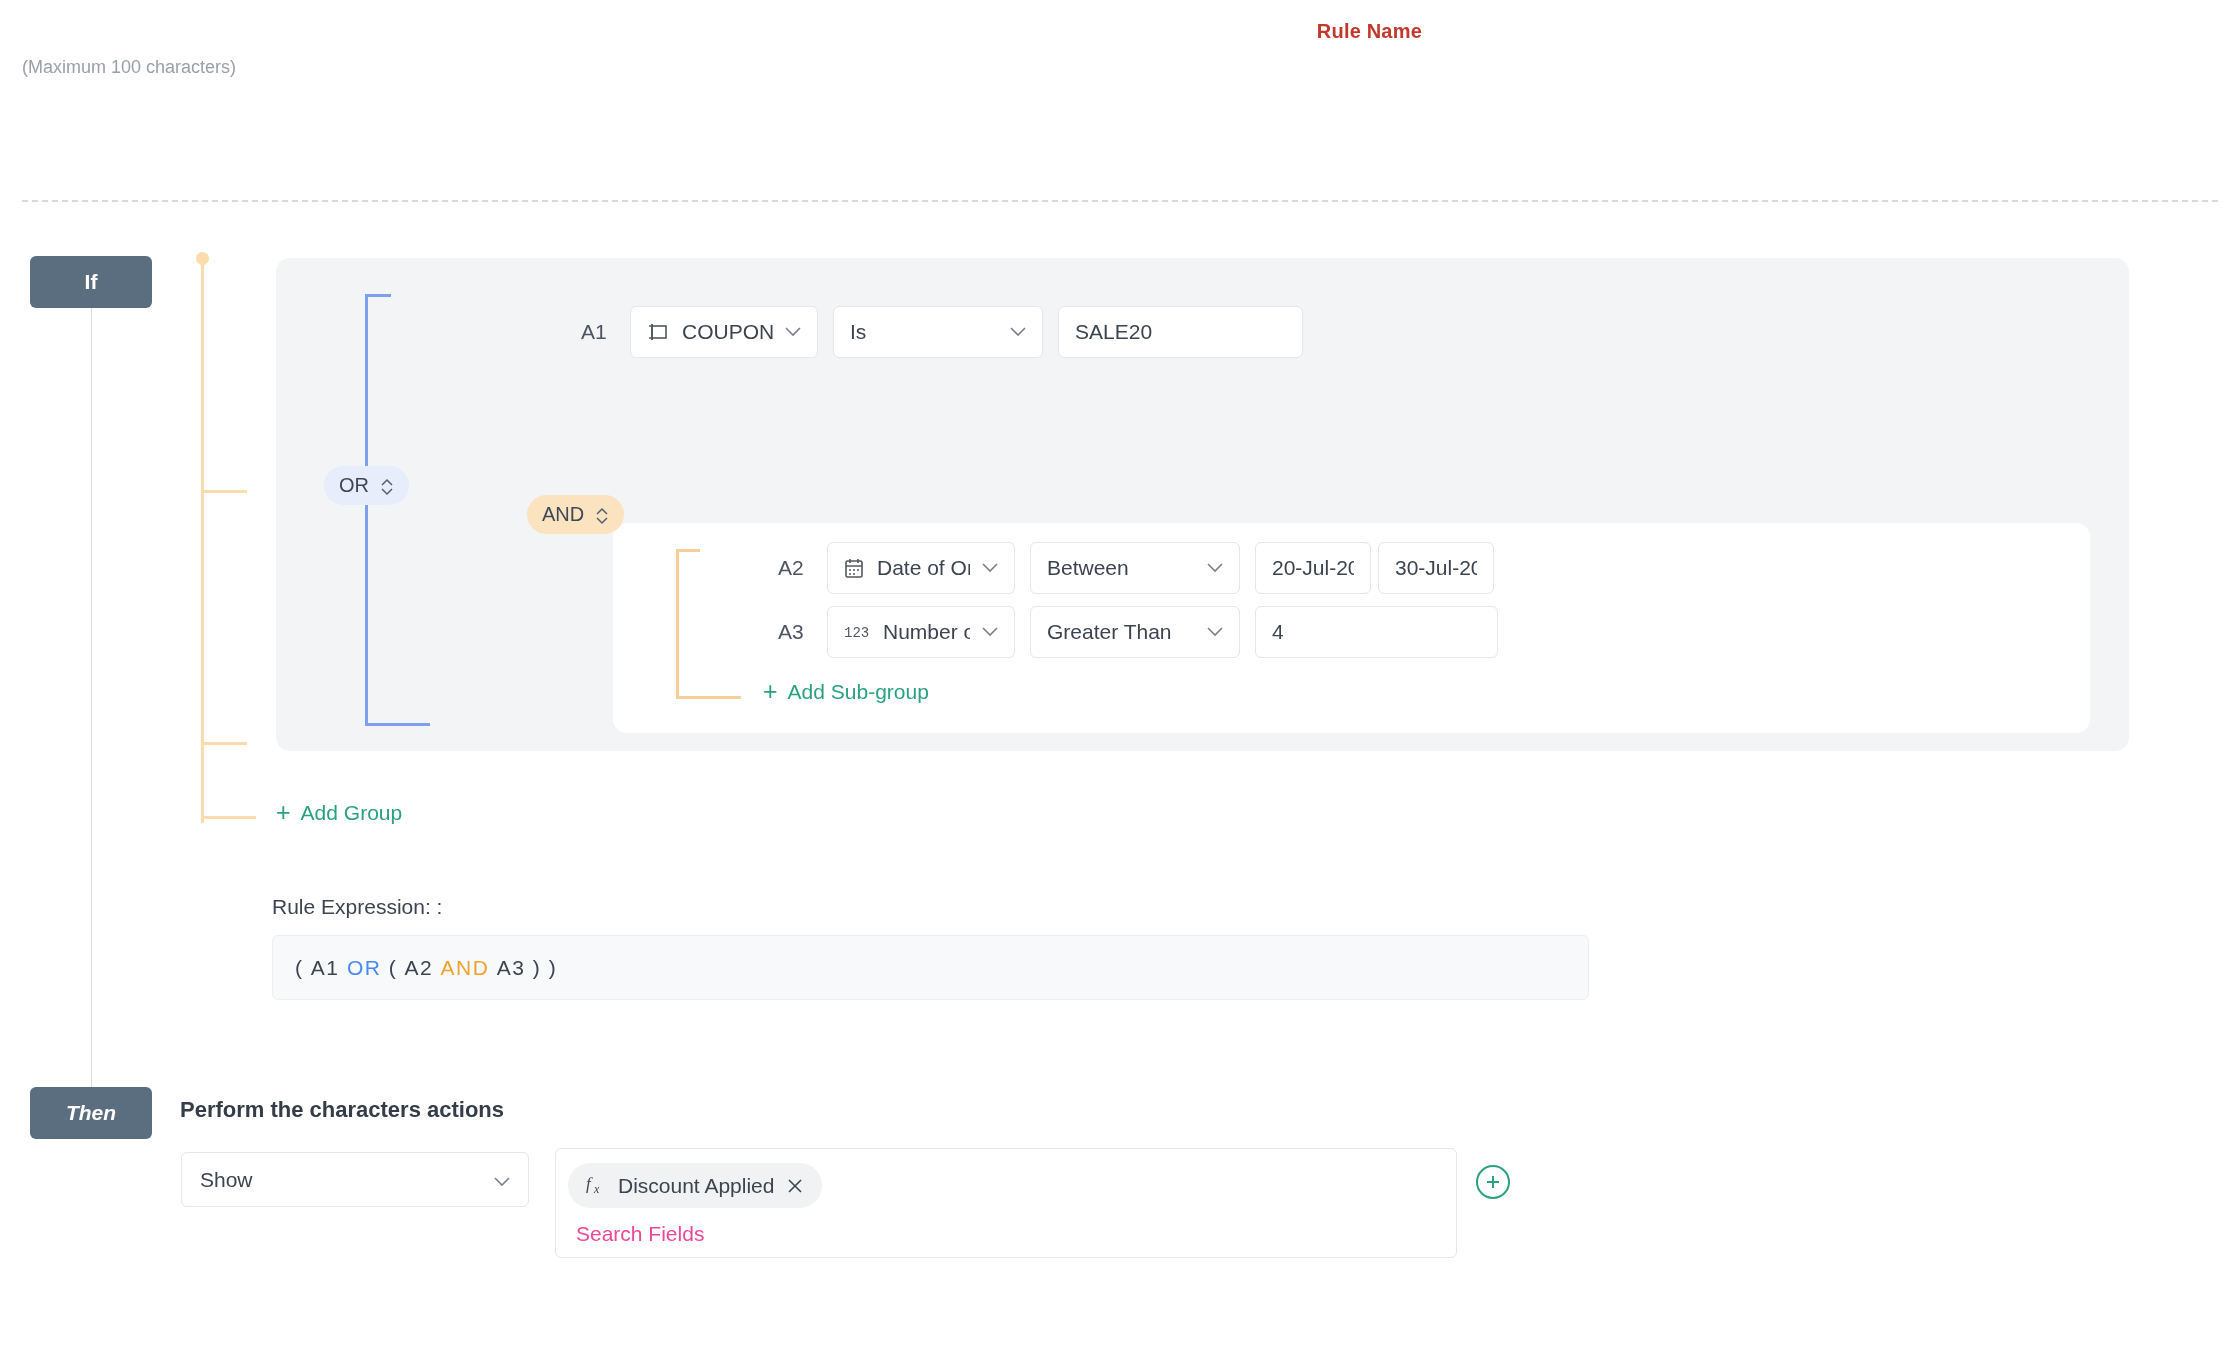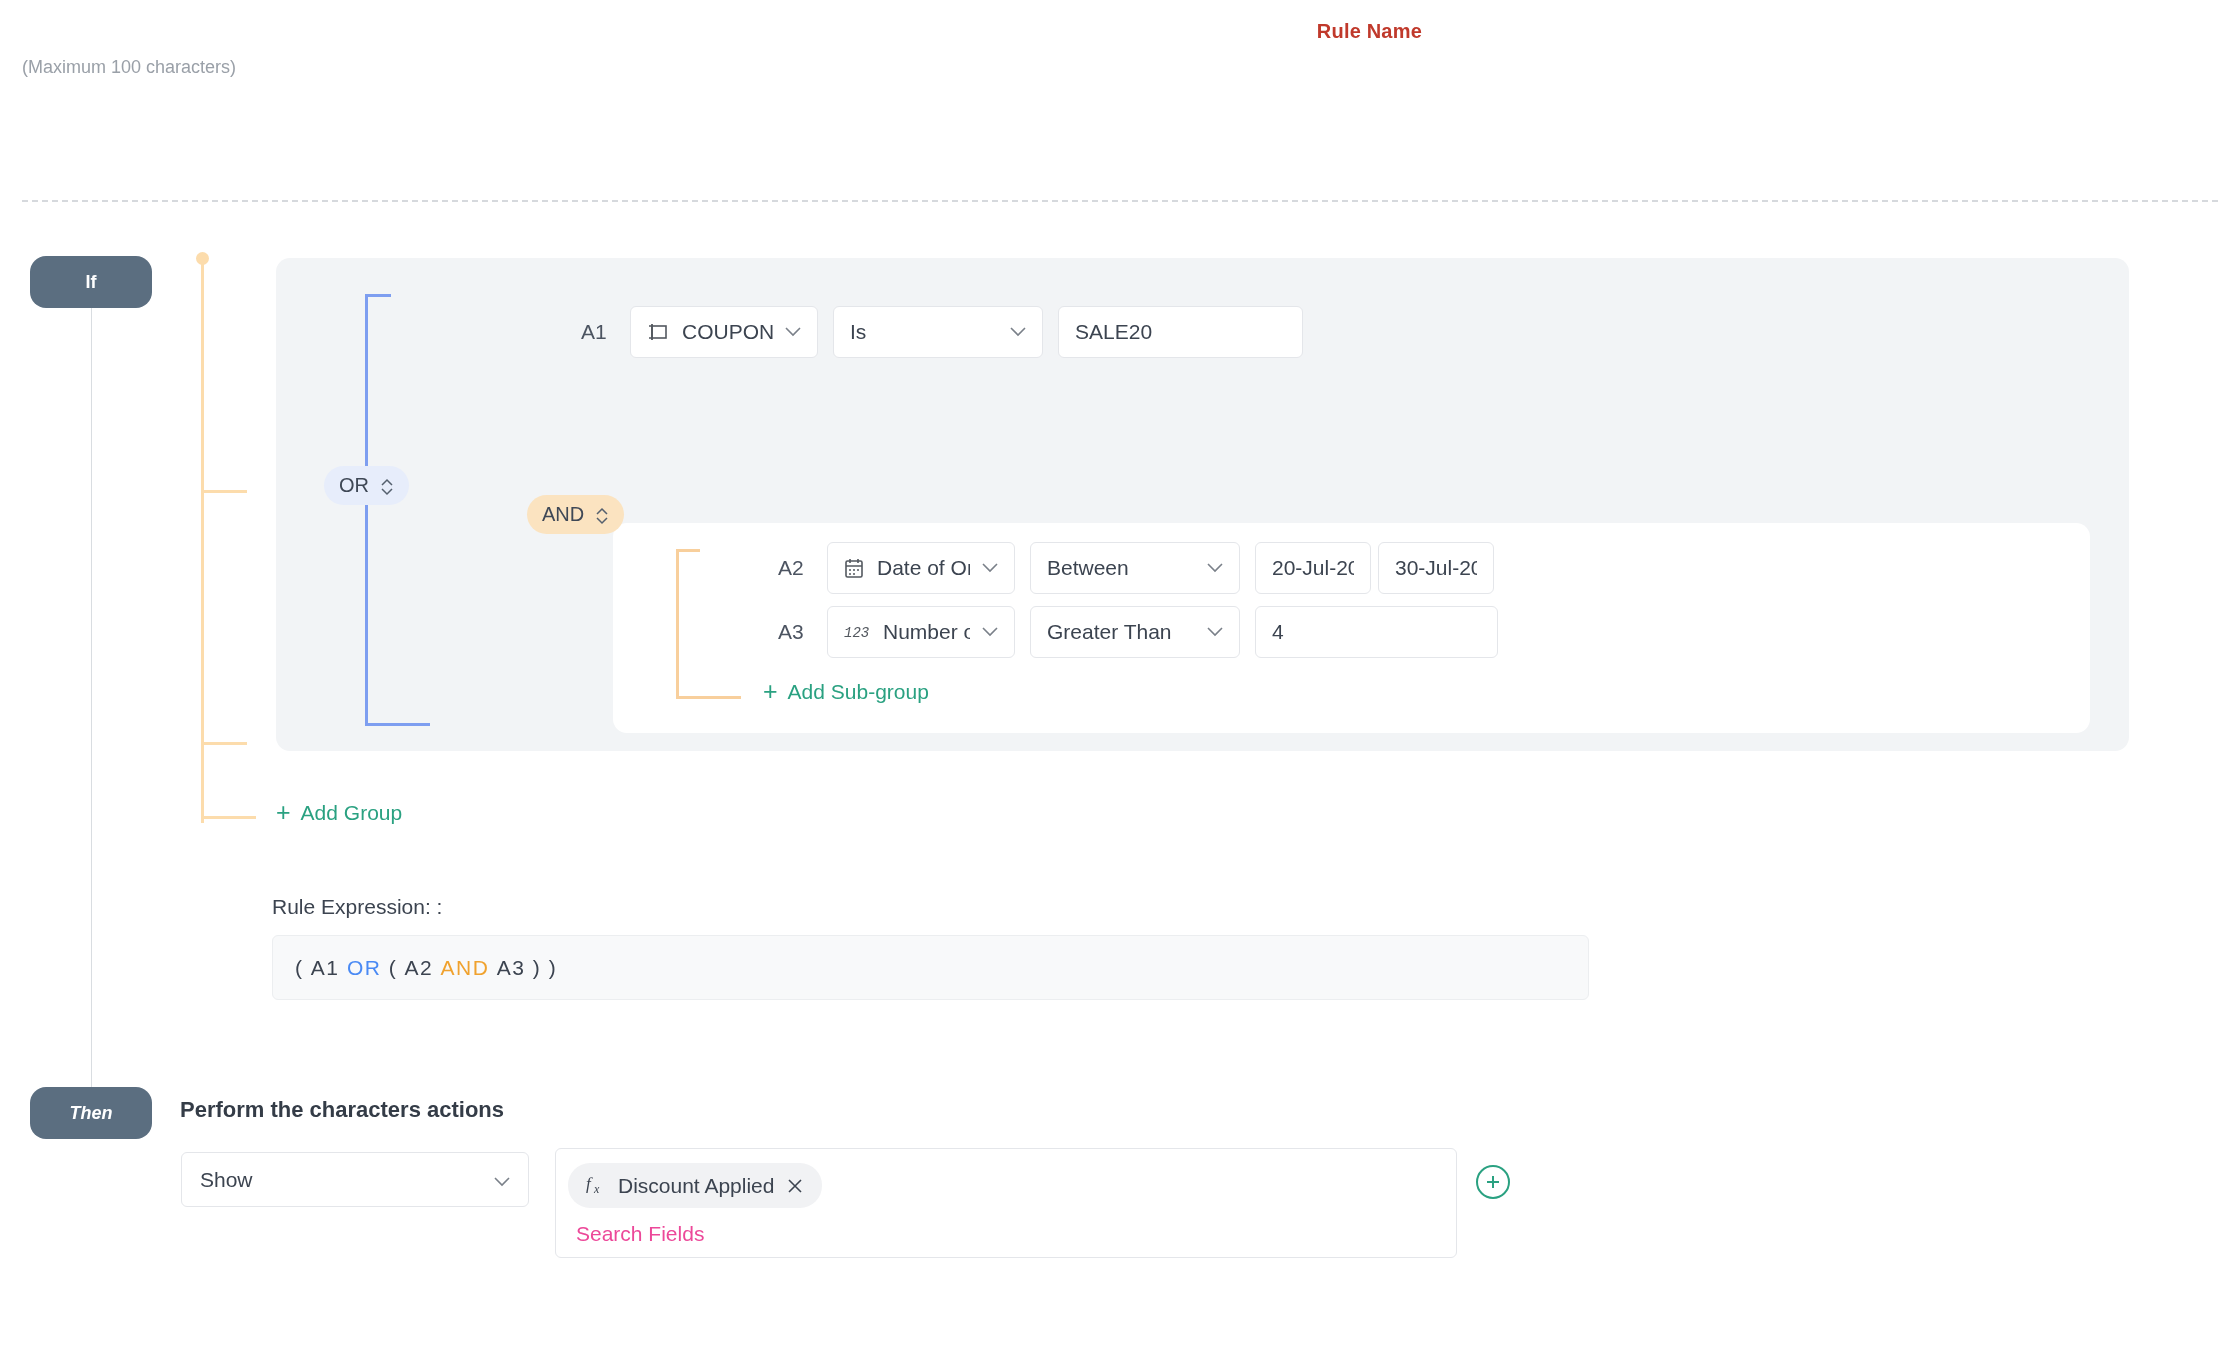--- a/index.html
+++ b/index.html
@@ -25,23 +25,23 @@
   .rulename-hint { margin-top: 14px; font-size: 18px; color: #9aa0a8; }
 
   .divider {
     position: absolute; left: 22px; top: 200px; width: 2196px; height: 0;
     border-top: 2px dashed #d6d9dd;
   }
 
   
   .badge-if, .badge-then {
     position: absolute; width: 122px; height: 52px;
-    background: #5b6e80; color: #fff; border-radius: 16px;
+    background: #5b6e80; color: #fff; border-radius: 6px;
     display: flex; align-items: center; justify-content: center;
-    font-size: 18px; font-weight: bold;
+    font-size: 21px; font-weight: bold;
   }
   .badge-if { left: 30px; top: 256px; }
   .badge-then { left: 30px; top: 1087px; font-style: italic; }
   .spine {
     position: absolute; left: 91px; top: 308px; width: 1px; height: 780px;
     background: #d9dde1;
   }
 
   
   .grp-conn { position: absolute; left: 196px; top: 252px; width: 70px; height: 570px; }
@@ -96,21 +96,21 @@
   .row-code { font-size: 21px; color: #4c5461; width: 34px; }
 
   .ctl {
     background: #fff; border: 1px solid #e4e6ea; border-radius: 6px;
     height: 52px; display: flex; align-items: center; padding: 0 16px;
     font-size: 21px; color: #3c4450; position: relative; cursor: pointer;
     white-space: nowrap; overflow: hidden;
   }
   .ctl .lbl { overflow: hidden; text-overflow: clip; white-space: nowrap; }
   .ctl .chev { margin-left: auto; padding-left: 12px; flex: 0 0 auto; display: flex; }
-  .ctl .ficon { flex: 0 0 auto; margin-right: 13px; display: flex; align-items: center; font-style: italic; }
+  .ctl .ficon { flex: 0 0 auto; margin-right: 13px; display: flex; align-items: center; }
 
   .ctl.field-sel { width: 188px; }
   .ctl.op-sel    { width: 210px; }
   .ctl.val-in    { width: 245px; cursor: text; }
   .ctl.val-in.wide { width: 243px; }
   .ctl.date-in   { width: 116px; cursor: text; }
 
   
   .subgroup-card {
     position: absolute; left: 337px; top: 265px; width: 1477px; height: 210px;

